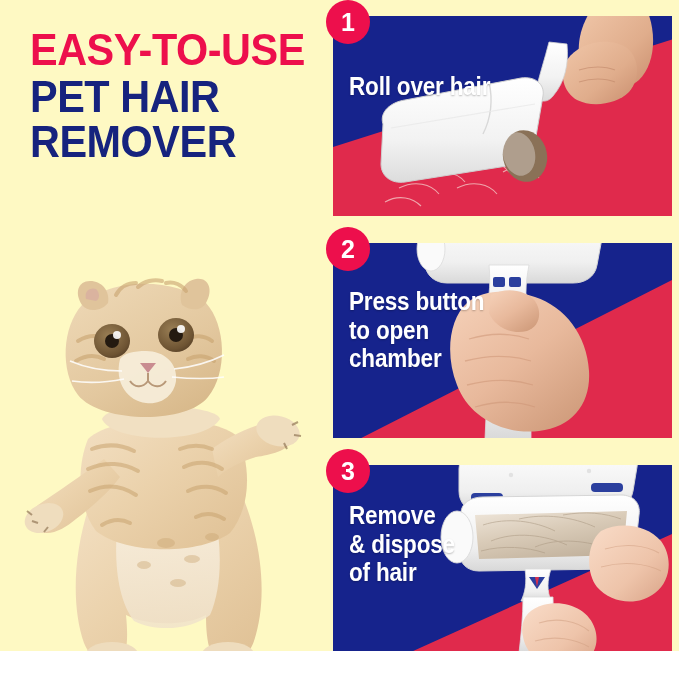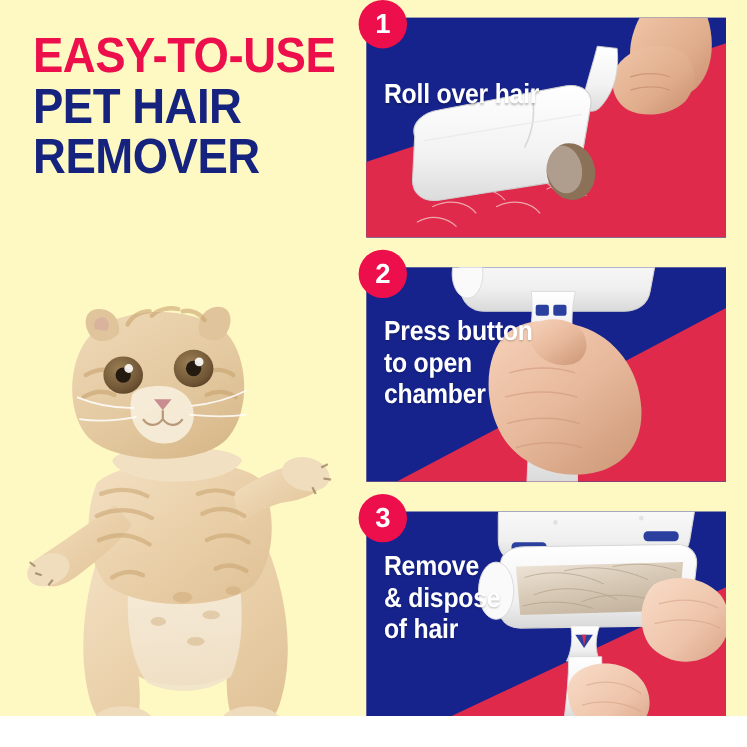--- a/index.html
+++ b/index.html
@@ -39,20 +39,21 @@
 
   
   .panel{
     position:absolute;left:333px;width:327px;
     overflow:visible;
   }
   .panel-inner{
     position:absolute;left:0;top:0;width:100%;height:100%;
     overflow:hidden;
     background:#16238C;
+    padding-left:12px;
   }
   .diag-red{
     position:absolute;left:-12%;top:0;width:130%;height:100%;
     background:#E02A4C;
   }
   .panel-caption{
     position:absolute;
     color:#ffffff;
     font-family:"Liberation Sans", sans-serif;
     font-weight:bold;

